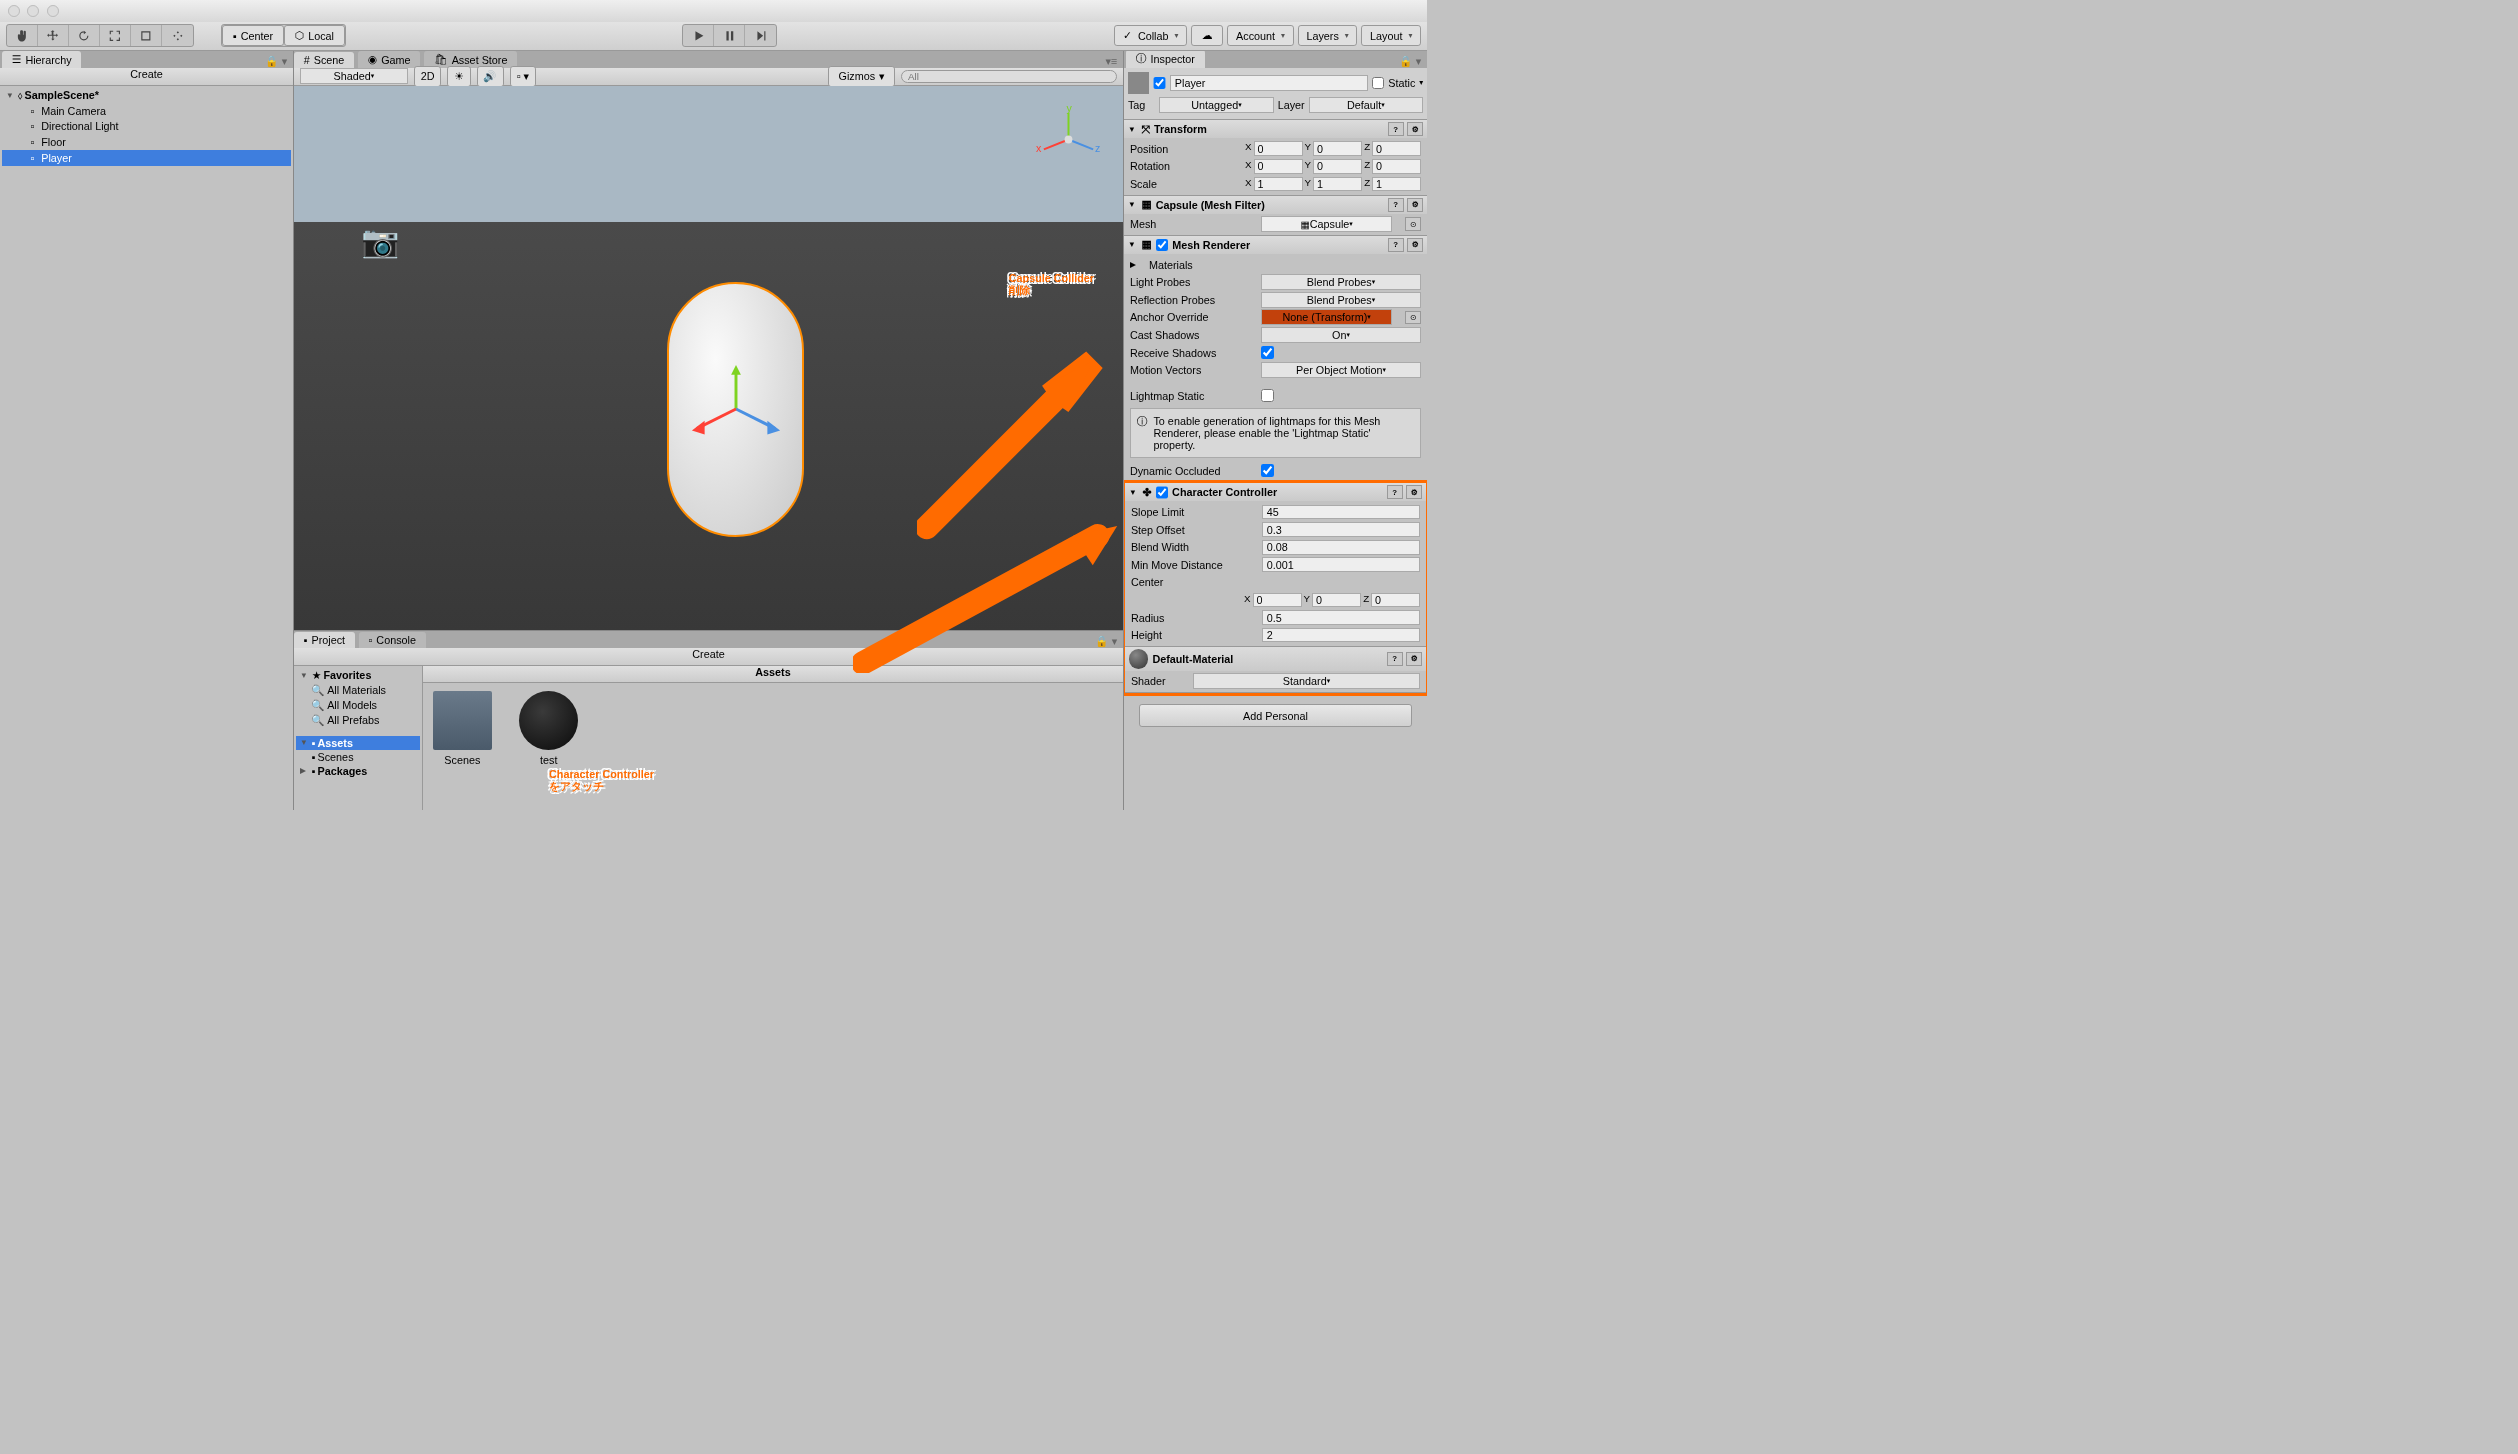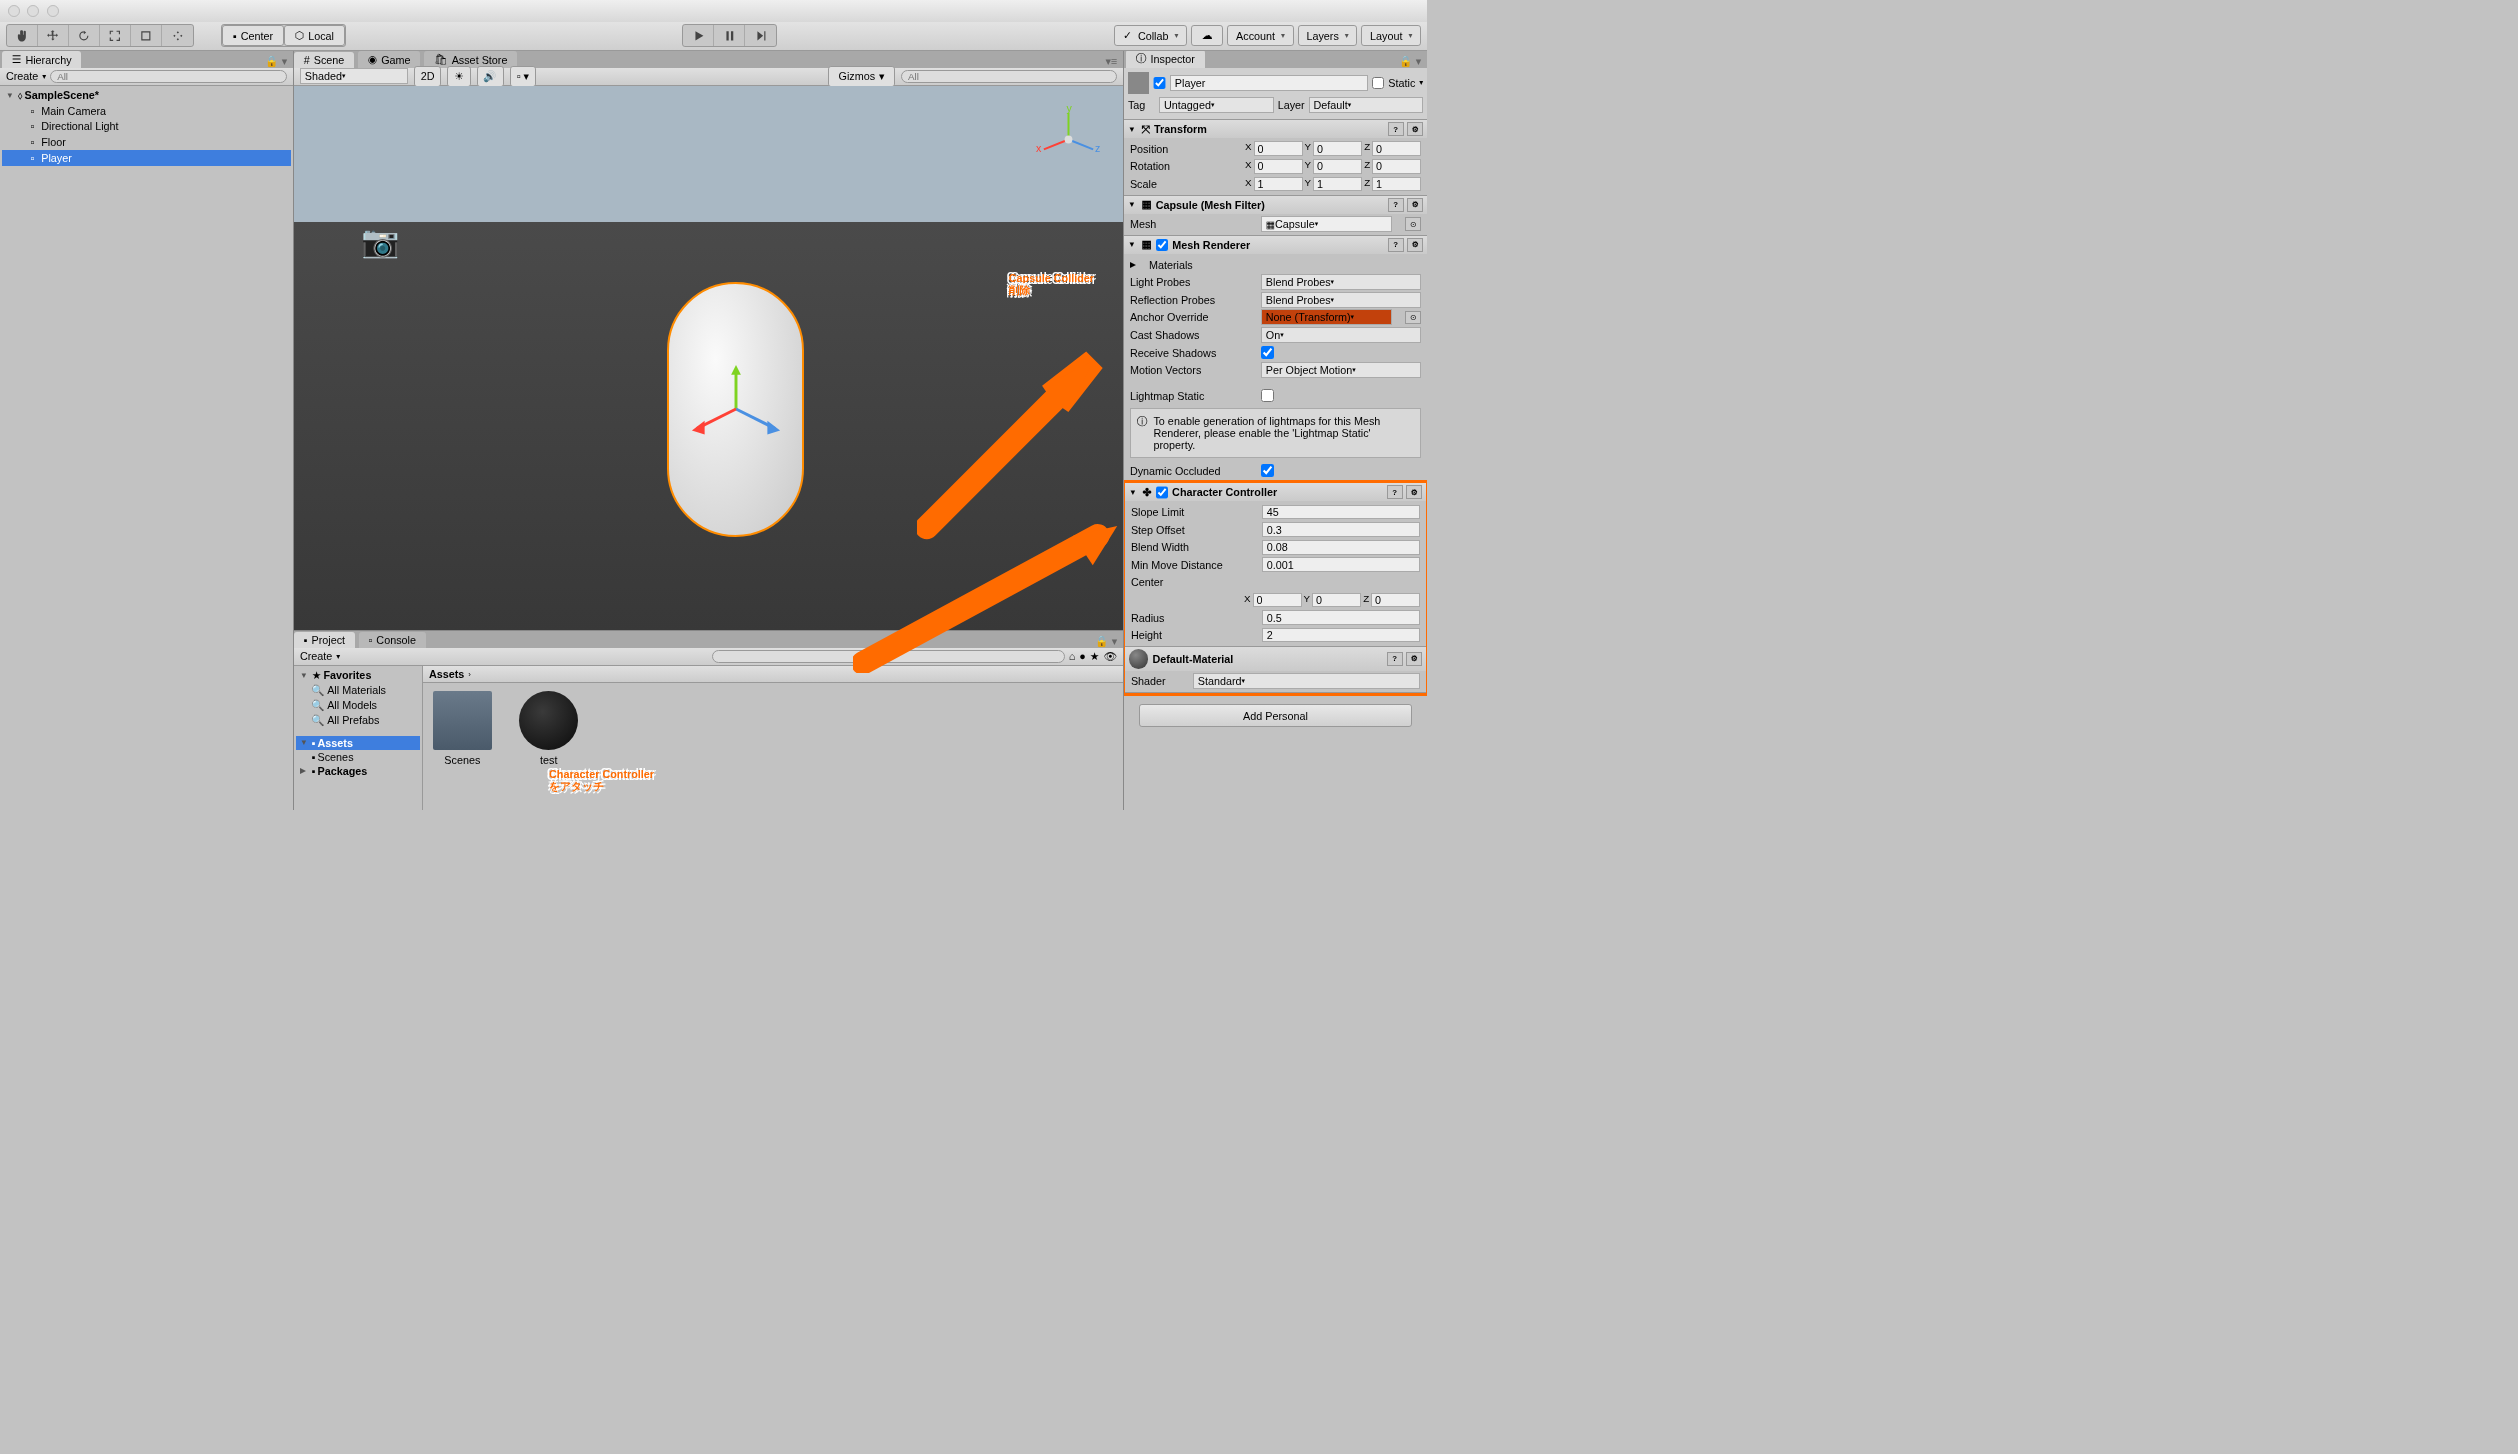--- a/index.html
+++ b/index.html
@@ -20,21 +20,21 @@
 .dropdown-btn { background: #e0e0e0; border: 1px solid #999; border-radius: 2.9px; padding: 2px 7.8px; height: 21.6px; display: flex; align-items: center; cursor: pointer; gap: 5.9px; }
 .dropdown-btn::after { content: '▾'; font-size: 7.8px; color: #555; }
 
 .main-area { display: flex; height: calc(100% - 51px); }
 .hierarchy { width: 294px; background: #c2c2c2; display: flex; flex-direction: column; border-right: 1px solid #888; }
 .panel-tab-bar { height: 17.6px; background: #a8a8a8; display: flex; align-items: flex-end; padding-left: 2px; }
 .panel-tab { background: #d8d8d8; padding: 2px 9.8px; border-radius: 2.9px 2.9px 0 0; display: flex; align-items: center; gap: 3.9px; font-size: 10.8px; }
 .panel-tab.inactive { background: #b8b8b8; }
 .panel-tab-spacer { flex: 1; }
 .lock-icon { padding: 0 5.9px; color: #666; }
-.panel-subbar { height: 17.6px; background: linear-gradient(#e0e0e0,#cccccc); display: flex; align-items: center; padding: 0 5.9px; gap: 4px; border-bottom: 1px solid #999; }
+.panel-subbar { height: 17.6px; background: linear-gradient(#e0e0e0,#cccccc); display: flex; align-items: center; padding: 0 5.9px; gap: 13px; border-bottom: 1px solid #999; flex-direction: column; }
 .search-small { flex: 1; height: 13.7px; background: #ddd; border: 1px solid #999; border-radius: 6.9px; padding: 0 17.6px 0 5.9px; font-size: 9.8px; }
 .tree { flex: 1; background: #c2c2c2; padding: 2px; }
 .tree-item { padding: 1px 3.9px; display: flex; align-items: center; gap: 2px; cursor: pointer; }
 .tree-item.selected { background: #3e7ede; color: white; }
 .tree-item .arrow { width: 9.8px; font-size: 7.8px; color: #555; }
 .tree-item .cube-icon { width: 13.7px; height: 13.7px; display: flex; align-items: center; justify-content: center; }
 
 .center-col { flex: 1; display: flex; flex-direction: column; }
 .scene-tabs { height: 17.6px; background: #a8a8a8; display: flex; align-items: flex-end; }
 .scene-tab { background: #d8d8d8; padding: 2px 9.8px; display: flex; align-items: center; gap: 3.9px; border-radius: 2.9px 2.9px 0 0; }
@@ -62,21 +62,21 @@
 .component { border-bottom: 1px solid #999; }
 .component-header { background: linear-gradient(#dcdcdc,#cacaca); padding: 2px 3.9px; display: flex; align-items: center; gap: 3.9px; font-weight: bold; }
 .component-header .arrow { font-size: 7.8px; width: 9.8px; }
 .component-body { padding: 2px 5.9px; }
 .prop-row { display: flex; align-items: center; height: 17.6px; gap: 13px; }
 .prop-label { width: 118px; font-size: 10.8px; }
 .prop-input { flex: 1; height: 14.7px; background: #eee; border: 1px solid #aaa; padding: 0 3.9px; font-size: 10.8px; }
 .xyz-group { display: flex; flex: 1; gap: 2px; }
 .xyz-group span { font-size: 9.8px; }
 .xyz-group input { width: 49px; height: 14.7px; background: #eee; border: 1px solid #aaa; padding: 0 2.9px; font-size: 10.8px; }
-.prop-dropdown { flex: 1; height: 16px; background: #e4e4e4; border: 1px solid #aaa; padding: 0 3.9px; font-size: 9.8px; display: flex; align-items: center; justify-content: flex-start; cursor: pointer; }
+.prop-dropdown { flex: 1; height: 16px; background: #e4e4e4; border: 1px solid #aaa; padding: 0 3.9px; font-size: 9.8px; display: flex; align-items: center; justify-content: center; cursor: pointer; }
 .prop-dropdown::after { content: '▾'; font-size: 6.9px; }
 .help-box { background: #d8d8d8; border: 1px solid #aaa; padding: 5.9px; margin: 3.9px 0; font-size: 9.8px; display: flex; gap: 5.9px; align-items: flex-start; }
 .orange-box { border: 3.9px solid #ff6b00; margin: -2px; }
 .add-comp-btn { margin: 9.8px auto; width: 90%; height: 23.5px; background: linear-gradient(#e8e8e8,#d0d0d0); border: 1px solid #999; border-radius: 2.9px; display: flex; align-items: center; justify-content: center; cursor: pointer; }
 .checkbox { width: 12.7px; height: 12.7px; }
 .mini-btn { width: 15.7px; height: 13.7px; background: #ccc; border: 1px solid #999; font-size: 7.8px; display: flex; align-items: center; justify-content: center; cursor: pointer; }
 </style>
 </head>
 <body>
 

